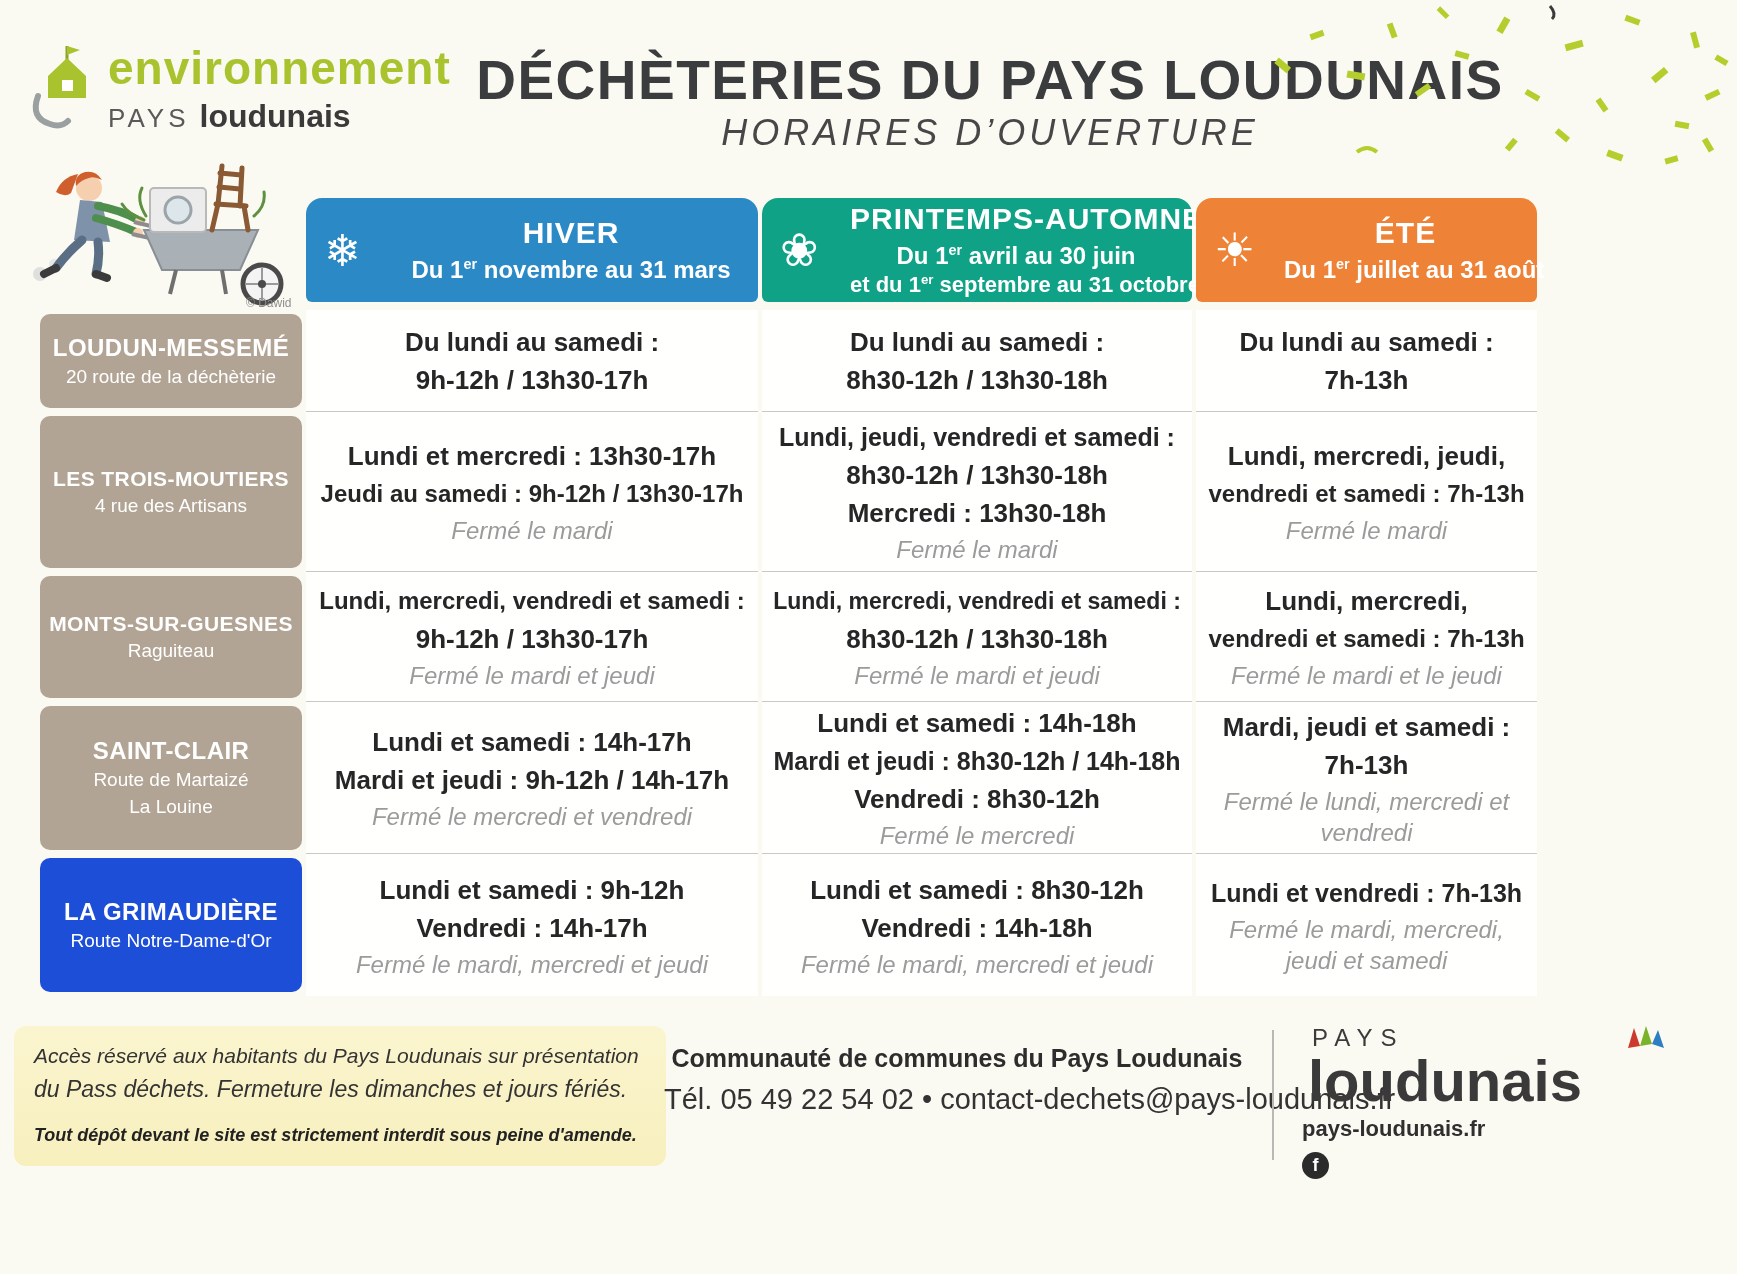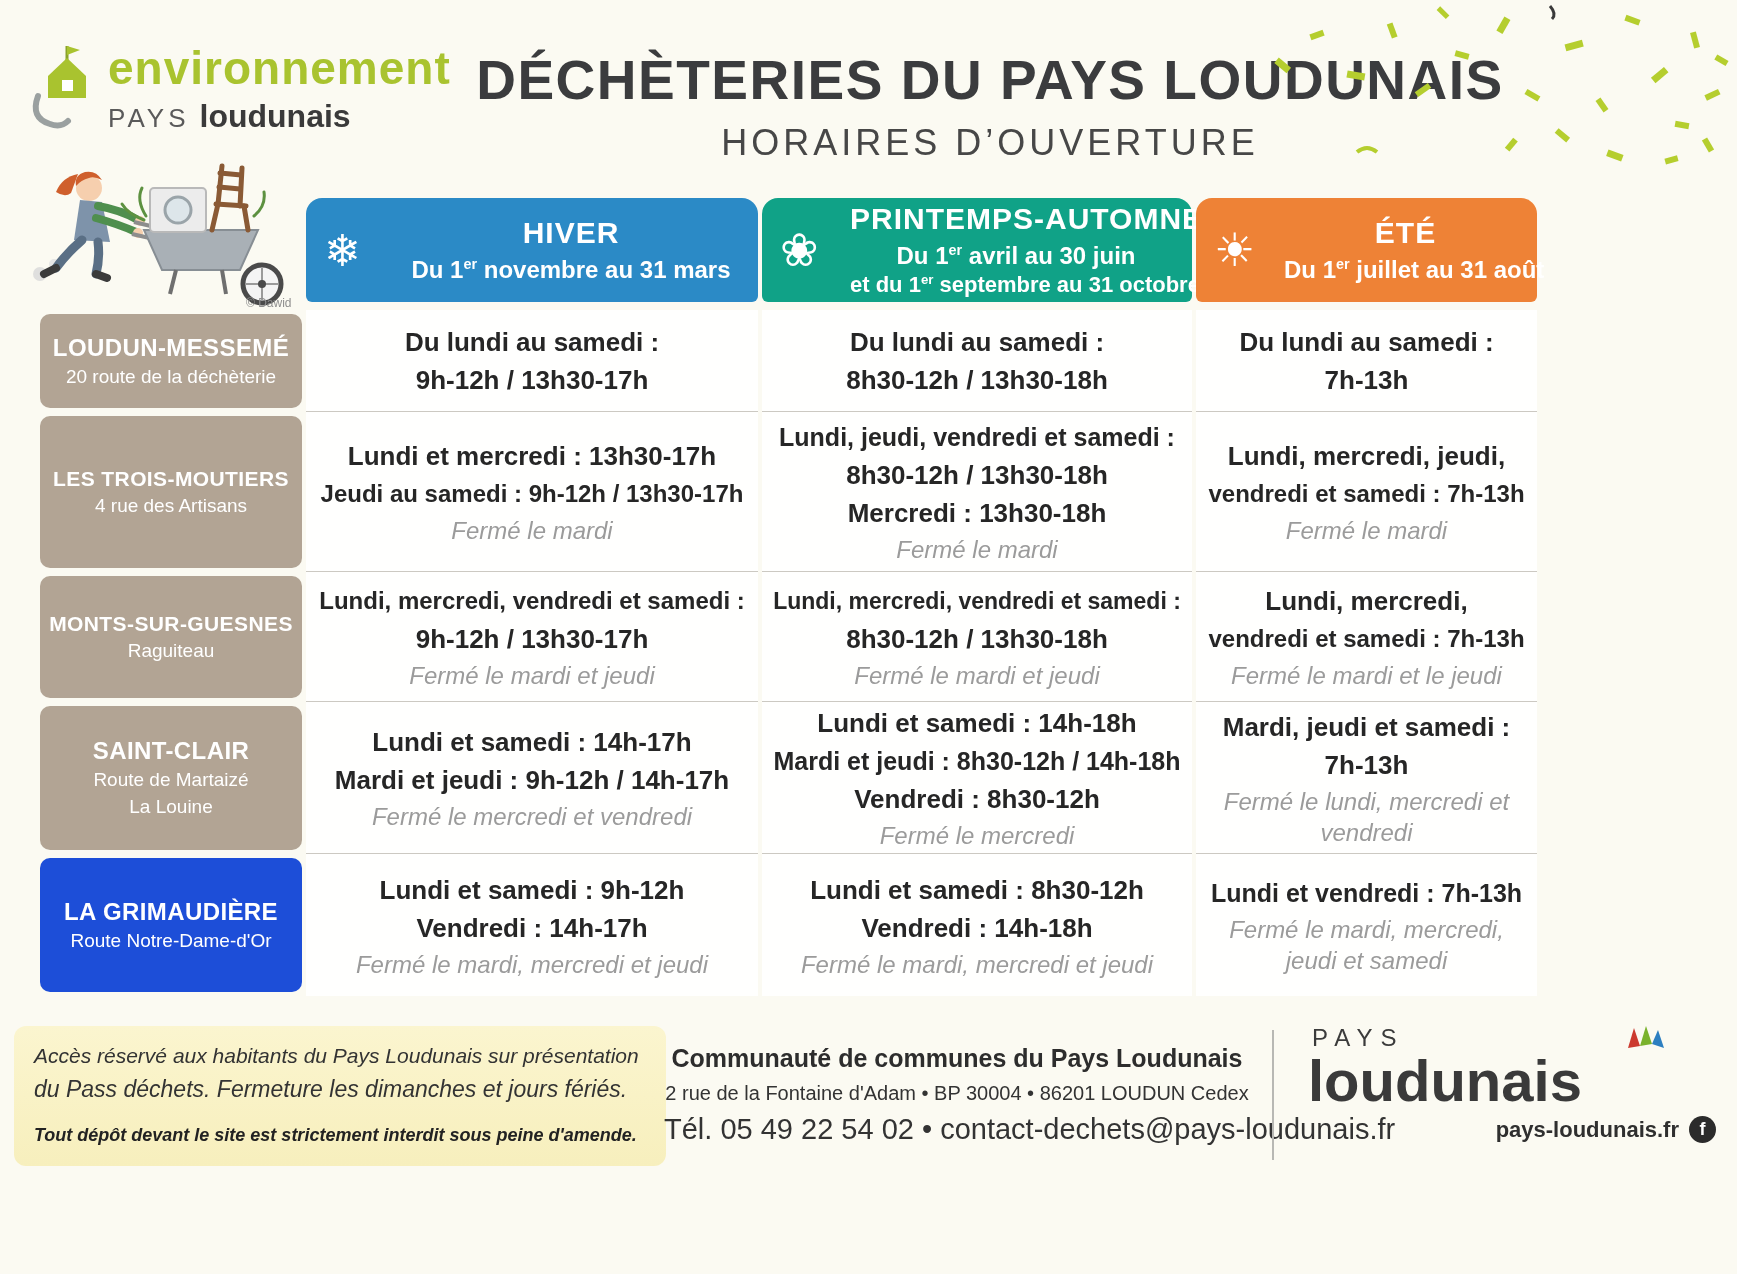--- a/index.html
+++ b/index.html
@@ -12,21 +12,21 @@
 
   
   .env-logo { position: absolute; left: 30px; top: 44px; display: flex; gap: 14px; align-items: flex-start; }
   .env-text-line1 { font-size: 46px; font-weight: 600; color: #a9c32f; letter-spacing: 1px; line-height: 1.05; }
   .env-text-line2 { margin-top: 6px; display: flex; align-items: baseline; gap: 10px; }
   .env-pays { font-size: 26px; letter-spacing: 4px; color: #5a5a5a; }
   .env-loudunais { font-size: 32px; font-weight: 700; color: #3a3a3a; }
 
   .header-center { position: absolute; left: 450px; top: 48px; width: 1080px; text-align: center; }
   .main-title { font-size: 55px; font-weight: 700; letter-spacing: 1.5px; color: #3b3c3e; }
-  .sub-title { margin-top: 10px; font-size: 36px; letter-spacing: 4px; color: #474747; font-weight: 500; }
+  .sub-title { font-size: 36px; font-style: italic; letter-spacing: 4px; color: #474747; font-weight: 500; }
 
   .confetti { position: absolute; left: 1255px; top: 2px; width: 475px; height: 185px; }
   .illustration { position: absolute; left: 26px; top: 146px; width: 292px; height: 178px; }
   .illus-credit { position: absolute; left: 246px; top: 296px; font-size: 12px; color: #8f8f8f; }
 
   
   .table {
     position: absolute; left: 40px; top: 198px;
     display: grid;
     grid-template-columns: 262px 452px 430px 341px;
@@ -81,21 +81,21 @@
   .footer-org { position: absolute; left: 664px; top: 1040px; width: 586px; text-align: center; }
   .org-name { font-size: 25px; font-weight: 700; color: #2d2d2d; line-height: 1.5; }
   .org-line { font-size: 29px; color: #333; line-height: 1.5; }
 
   .footer-divider { position: absolute; left: 1272px; top: 1030px; width: 2px; height: 130px; background: #b8b8b4; }
 
   .footer-logo { position: absolute; left: 1302px; top: 1018px; width: 428px; }
   .fl-top { display: flex; align-items: flex-end; justify-content: space-between; padding: 0 64px 0 10px; height: 34px; }
   .fl-pays { font-size: 24px; letter-spacing: 8px; color: #3b3b3b; }
   .fl-big { font-size: 58px; font-weight: 700; color: #3a3a3a; line-height: 1.0; padding-left: 6px; }
-  .fl-site { margin-top: 6px; display: flex; align-items: flex-end; justify-content: flex-end; gap: 10px; padding-right: 14px; }
+  .fl-site { margin-top: 6px; display: flex; align-items: flex-start; justify-content: flex-end; gap: 10px; padding-right: 14px; flex-direction: column; }
   .fl-site-text { font-size: 22px; font-weight: 600; color: #2f2f2f; }
   .fb-icon {
     width: 27px; height: 27px; border-radius: 50%; background: #2b2b2b; color: #fff;
     display: inline-flex; align-items: center; justify-content: center;
     font-size: 18px; font-weight: 700;
   }
 </style>
 </head>
 <body>
 
@@ -323,21 +323,20 @@
   </div>
 
   <div class="footer-note">
     <div class="note-line fit" style="font-size: 21px;">Accès réservé aux habitants du Pays Loudunais sur présentation</div>
     <div class="note-line fit" style="font-size: 23px;">du Pass déchets. Fermeture les dimanches et jours fériés.</div>
     <div class="note-line bold fit" style="font-size: 18px; margin-top: 16px;">Tout dépôt devant le site est strictement interdit sous peine d'amende.</div>
   </div>
 
   <div class="footer-org">
     <div class="org-name fit">Communauté de communes du Pays Loudunais</div>
-    <div class="org-line fit" style="font-size: 20px;">2 rue de la Fontaine d'Adam • BP 30004 • 86201 LOUDUN Cedex</div>
     <div class="org-line fit">Tél. 05 49 22 54 02 • contact-dechets@pays-loudunais.fr</div>
   </div>
 
   <div class="footer-divider"></div>
 
   <div class="footer-logo">
     <div class="fl-top">
       <span class="fl-pays">PAYS</span>
       <svg width="44" height="30" viewBox="0 0 44 30">
         <path d="M6,26 L12,6 L18,24 Z" fill="#cc3a2f"></path>

